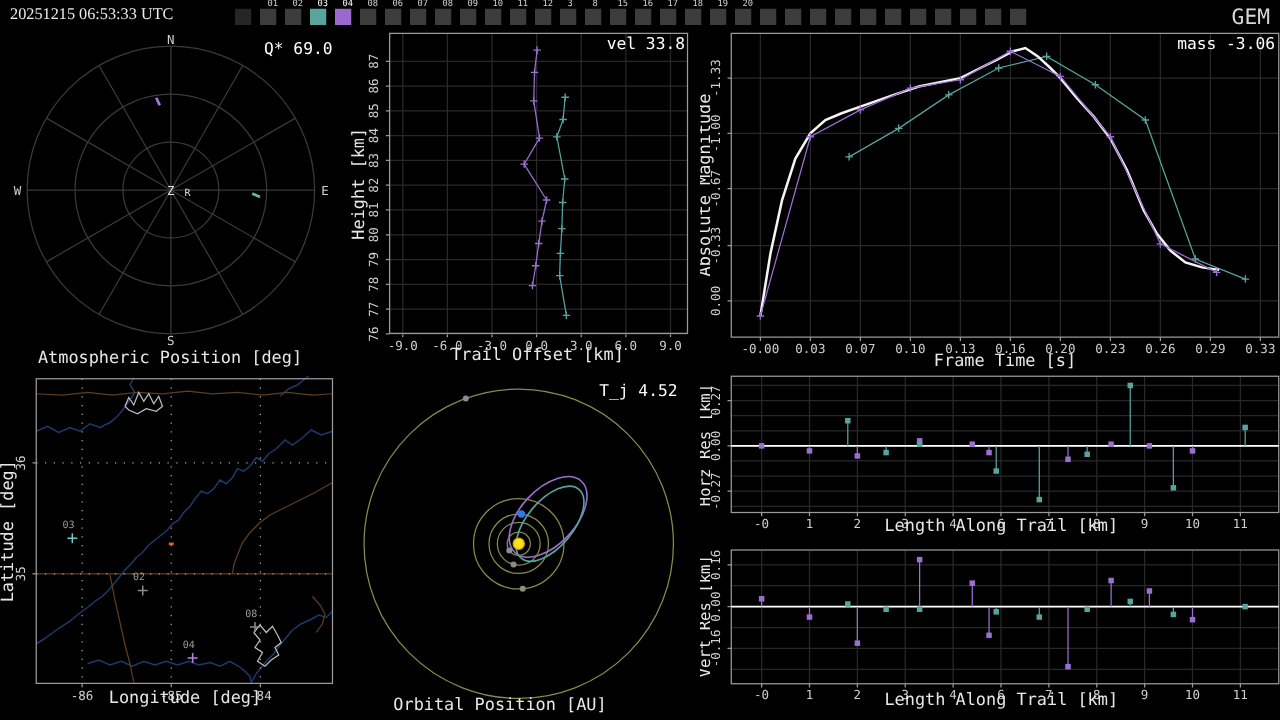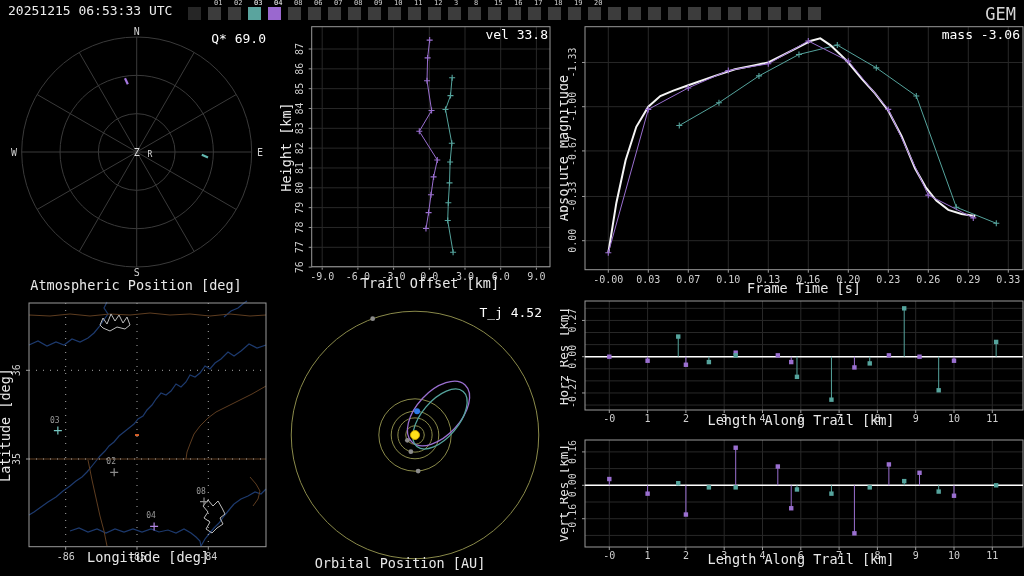--- a/index.html
+++ b/index.html
@@ -1,19 +1,19 @@
 <!DOCTYPE html>
 <html><head>
 <meta charset="utf-8">
 <style>
   html,body{margin:0;padding:0;background:#000;}
   #screen{position:relative;width:1024px;height:576px;background:#000;overflow:hidden;
           font-family:"DejaVu Sans Mono",monospace;}
   #topbar{position:absolute;left:0;top:0;width:1024px;height:22px;}
-  #timestamp{position:absolute;left:8px;top:3px;font-size:13px;color:#ececec;white-space:pre;}
+  #timestamp{position:absolute;left:8px;top:3px;font-size:13px;color:#ececec;white-space:pre;font-family:Liberation Serif, serif;}
   #shower{position:absolute;right:8px;top:4px;font-size:17px;color:#d6d6d6;}
   #strip{position:absolute;left:188px;top:0;width:660px;height:22px;}
   .st{position:absolute;top:0;width:20px;height:22px;}
   .sq{position:absolute;left:0;top:7px;width:13px;height:13px;}
   .sq-label{position:absolute;left:6px;top:0;font-size:7px;line-height:7px;color:#d2d2d2;}
   .panel{position:absolute;}
   svg text{font-family:"DejaVu Sans Mono",monospace;}
 </style>
 </head>
 <body>

